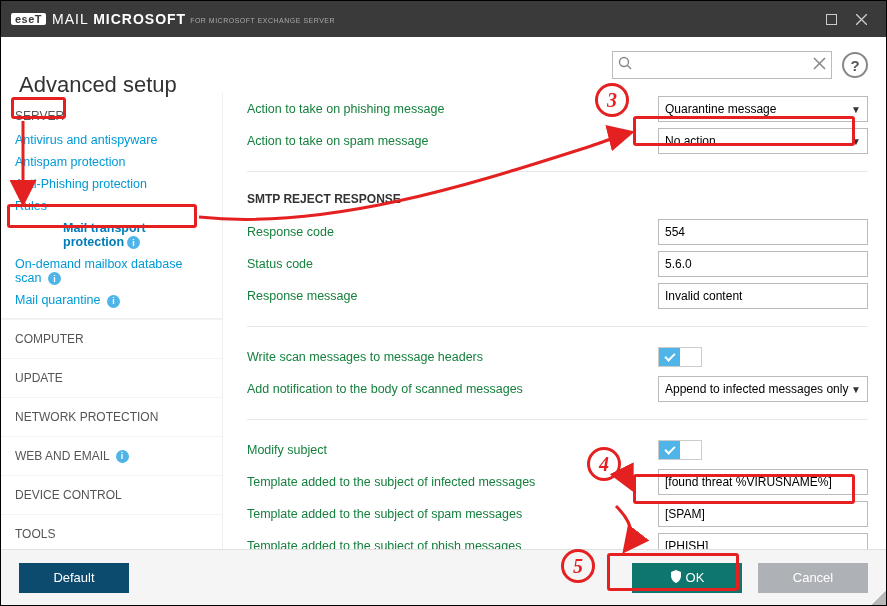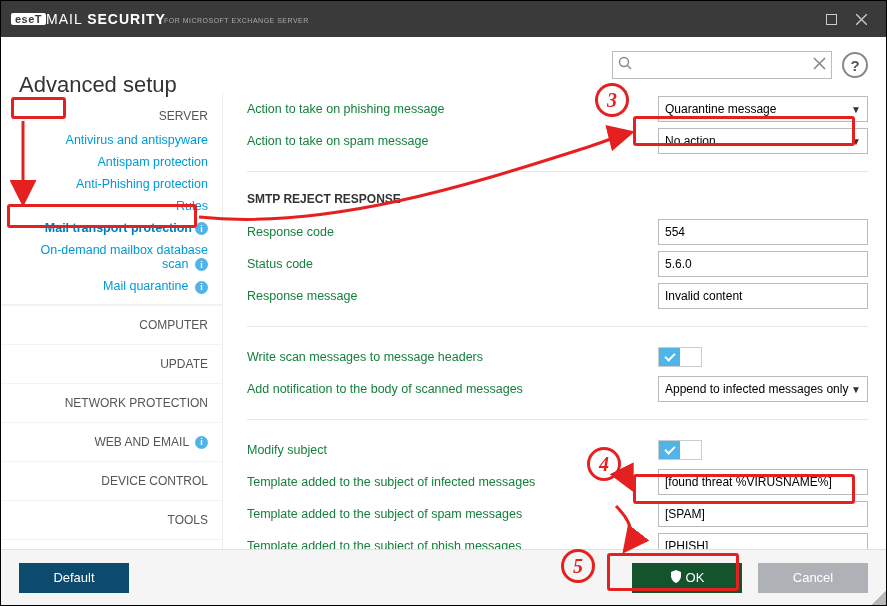--- a/index.html
+++ b/index.html
@@ -1,40 +1,40 @@
 <!DOCTYPE html>
 <html><head>
 <meta charset="utf-8">
 <style>
   * { box-sizing: border-box; margin: 0; padding: 0; font-family: "Segoe UI", Arial, sans-serif; }
   body { background: #fff; width: 887px; height: 606px; overflow: hidden; position: relative; border: 1px solid #000;}
   
   .titlebar { height: 36px; background: #3a3a3a; display: flex; align-items: center; padding: 0 10px; color: #fff; }
-  .titlebar .logo { display: flex; align-items: center; flex: 1; }
+  .titlebar .logo { display: flex; align-items: center; gap: 6px; flex: 1; }
   .titlebar .logo-badge { font-weight: bold; background: #fff; color: #3a3a3a; border-radius: 2px; padding: 0 4px; font-size: 11px; letter-spacing:0.5px;}
   .titlebar .logo-main { font-size: 14px; font-weight: 300; letter-spacing: 1px;}
   .titlebar .logo-main b { font-weight: 600;}
   .titlebar .logo-sub { font-size: 7px; color: #aaa; letter-spacing:0.5px; line-height:1; margin-left:-2px; margin-top:2px;}
   .titlebar .win-btn { width: 30px; height: 24px; display:flex; align-items:center; justify-content:center; color:#ccc; cursor:pointer;}
 
   .topbar { height: 56px; display: flex; align-items: center; padding: 0 18px; }
   .topbar h1 { font-size: 22px; font-weight: 400; color: #333; flex:1;margin-top:39px;}
   .search-wrap { position: relative; width: 220px; margin-right: 10px;}
   .search-wrap input { width: 100%; height: 28px; border: 1px solid #bbb; padding: 0 26px 0 26px; font-size: 13px; outline: none;}
   .search-wrap .s-icon { position: absolute; left: 6px; top: 5px; color: #888;}
   .search-wrap .c-icon { position: absolute; right: 6px; top: 5px; color: #888; cursor:pointer;}
   .help-btn { width: 26px; height: 26px; border: 2px solid #888; border-radius: 50%; display:flex; align-items:center; justify-content:center; color:#555; font-weight:bold; cursor:pointer; font-size:15px;}
 
   .body { display: flex; height: calc(100% - 36px - 56px - 56px); }
   
-  .sidebar { width: 222px; border-right: 1px solid #eee; overflow-y: auto; position:relative;text-align:right;}
+  .sidebar { width: 222px; border-right: 1px solid #eee; overflow-y: auto; position:relative;}
   .side-section { padding: 10px 14px 6px; font-size: 12px; color: #555; border-bottom: 1px solid #f0f0f0;}
   .side-head { font-size: 12px; color: #555; padding: 6px 0; text-transform: none;}
   .side-link { display: block; padding: 4px 0; font-size: 12.5px; color: #0099d6; cursor: pointer; text-decoration: none;}
-  .side-link.active { font-weight: 600; color: #007cb8;}
+  .side-link.active { font-weight: 600; color: #007cb8; margin-left: 48px;}
   .side-badge { display:inline-flex; width:13px; height:13px; border-radius:50%; background:#4fb4e8; color:#fff; font-size:9px; align-items:center; justify-content:center; margin-left:3px; vertical-align:middle; font-weight:bold;}
   .side-cat { padding: 12px 14px; font-size: 12px; color: #555; border-bottom: 1px solid #f3f3f3; cursor:pointer;}
   .side-cat.first { border-top: 1px solid #f3f3f3;}
 
   .content { flex: 1; padding: 0 18px 0 24px; overflow-y: auto;}
   .row { display: flex; align-items: center; min-height: 32px; padding: 2px 0;}
   .row .lbl { flex: 1; font-size: 12.5px; color: #15803d; padding-right:10px;}
   .row .ctrl { width: 210px; }
   .sep { height: 1px; background: #e8e8e8; margin: 14px 0;}
   .sect-title { font-size: 12px; font-weight: 600; color: #333; padding: 6px 0 10px;}
@@ -44,37 +44,37 @@
   .txt { width: 100%; height: 26px; border: 1px solid #bbb; padding: 0 6px; font-size: 12px; outline:none;}
   .txt.r { text-align: left;}
   .toggle { width: 44px; height: 20px; border:1px solid #ccc; display:flex; cursor:pointer;}
   .toggle .on { width:50%; background:#4fb4e8; display:flex; align-items:center; justify-content:center; color:#fff;}
   .toggle .off { width:50%; background:#fff;}
   .check { width:10px; height:6px; border-left:2px solid #fff; border-bottom:2px solid #fff; transform:rotate(-45deg); margin-top:-3px;}
 
   .footer { height: 56px; background: #f5f5f5; border-top: 1px solid #e0e0e0; display:flex; align-items:center; padding: 0 18px;}
   .btn { height: 30px; padding: 0 20px; min-width:110px; border:none; font-size: 13px; cursor:pointer; display:inline-flex; align-items:center; justify-content:center;}
   .btn-default { background: #0c4a6e; color:#fff;}
-  .btn-ok { background: #14532d; color:#fff;}
+  .btn-ok { background: #0f766e; color:#fff;}
   .btn-cancel { background: #aeb1b5; color:#fff;}
   .footer .spacer { flex:1;}
   .btn-ok .shield { margin-right:4px;}
 
   
   .anno { position:absolute; border:3px solid #e52020; border-radius:3px; pointer-events:none; z-index:50;}
   .anno-circle { position:absolute; width:34px; height:34px; border:3px solid #e52020; border-radius:50%; display:flex; align-items:center; justify-content:center; color:#e52020; font-weight:bold; font-size:20px; font-style:italic; z-index:51; background:rgba(255,255,255,0); pointer-events:none; font-family: Georgia, serif;}
   .anno-svg { position:absolute; top:0; left:0; width:887px; height:606px; pointer-events:none; z-index:49;}
 </style>
 </head>
 <body>
 
 <div class="titlebar">
   <div class="logo">
     <span class="logo-badge">eseT</span>
-    <span class="logo-main"><span>MAIL </span><b>SECURITY</b></span>
+    <span class="logo-main"><span>MAIL </span><b>MICROSOFT</b></span>
     <span class="logo-sub">FOR MICROSOFT EXCHANGE SERVER</span>
   </div>
   <div class="win-btn">
     <svg width="11" height="11">
         <rect x="0.5" y="0.5" width="10" height="10" fill="none" stroke="#ccc"></rect>
       </svg>
   </div>
   <div class="win-btn">
     <svg width="11" height="11">
         <line x1="0" y1="0" x2="11" y2="11" stroke="#ccc" stroke-width="1.3"></line>

